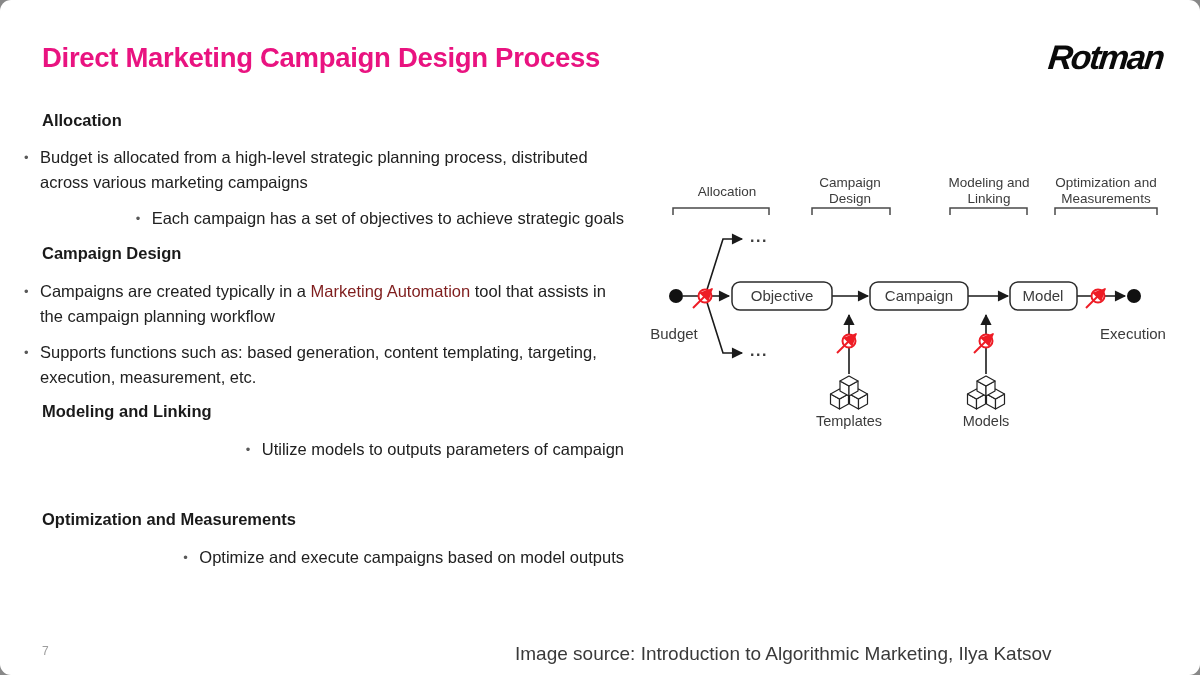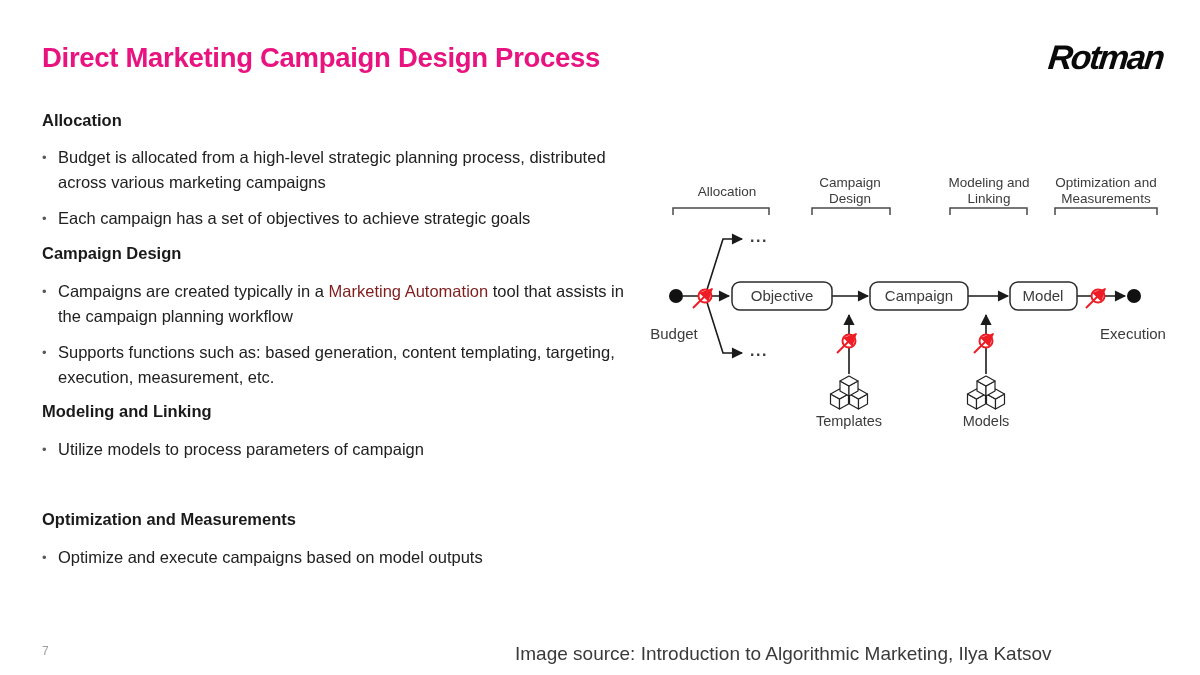--- a/index.html
+++ b/index.html
@@ -1,37 +1,37 @@
 <!DOCTYPE html>
 <html style="--title-pink: #e91380; --accent-red: #ee1c25;"><head>
 <meta charset="utf-8">
 <style>
   html,body{margin:0;padding:0;background:#888;}
   .slide{
     position:relative;width:1200px;height:675px;background:#ffffff;
-    font-family:"Liberation Sans","DejaVu Sans",sans-serif;overflow:hidden;
+    font-family:"Liberation Sans","DejaVu Sans",sans-serif;overflow:hidden;border-radius:11px;
   }
   
   .title{
     position:absolute;left:42px;top:42px;margin:0;
     font-size:27.5px;font-weight:bold;letter-spacing:-0.3px;
     color:var(--title-pink,#e91380);
   }
   .logo{
     position:absolute;right:37px;top:38px;width:220px;text-align:right;
     font-size:34px;font-weight:bold;font-style:italic;letter-spacing:-2px;
     color:#0a0a0a;transform:skewX(-6deg);
   }
   
   .heading{
     position:absolute;left:42px;margin:0;width:620px;
     font-size:16.5px;font-weight:bold;color:#1a1a1a;
   }
   .bullet{
-    position:absolute;left:42px;width:600px;display:flex;align-items:flex-start;
+    position:absolute;left:24px;width:600px;display:flex;align-items:flex-start;justify-content:flex-end;
   }
   .dot{flex:none;width:16px;line-height:25px;color:#595959;font-size:13px;}
   .dot::before{content:"\2022";}
   .bt{font-size:16.5px;line-height:25px;color:#212121;}
   .bt b{font-weight:normal;color:#7f1d1d;}
   
   .pagenum{position:absolute;left:42px;top:644px;font-size:12px;color:#9d9d9d;}
   .course{position:absolute;left:162px;top:646px;font-size:11px;color:#ababab;}
   .imgsource{position:absolute;left:515px;top:643px;font-size:19px;color:#3a3a3a;}
   
@@ -81,21 +81,21 @@
   </div>
   <div class="bullet" style="top:340px">
     <span class="dot"></span>
     <span class="bt">Supports functions such as: based generation, content templating, targeting, execution, measurement, etc.</span>
   </div>
 
   <h2 class="heading" style="top:402px">Modeling and Linking</h2>
 
   <div class="bullet" style="top:437px">
     <span class="dot"></span>
-    <span class="bt">Utilize models to process parameters of campaign</span>
+    <span class="bt">Utilize models to outputs parameters of campaign</span>
   </div>
 
   <h2 class="heading" style="top:510px">Optimization and Measurements</h2>
 
   <div class="bullet" style="top:545px">
     <span class="dot"></span>
     <span class="bt">Optimize and execute campaigns based on model outputs</span>
   </div>
 
   <svg class="diagram" width="540" height="300" viewBox="0 0 540 300">

